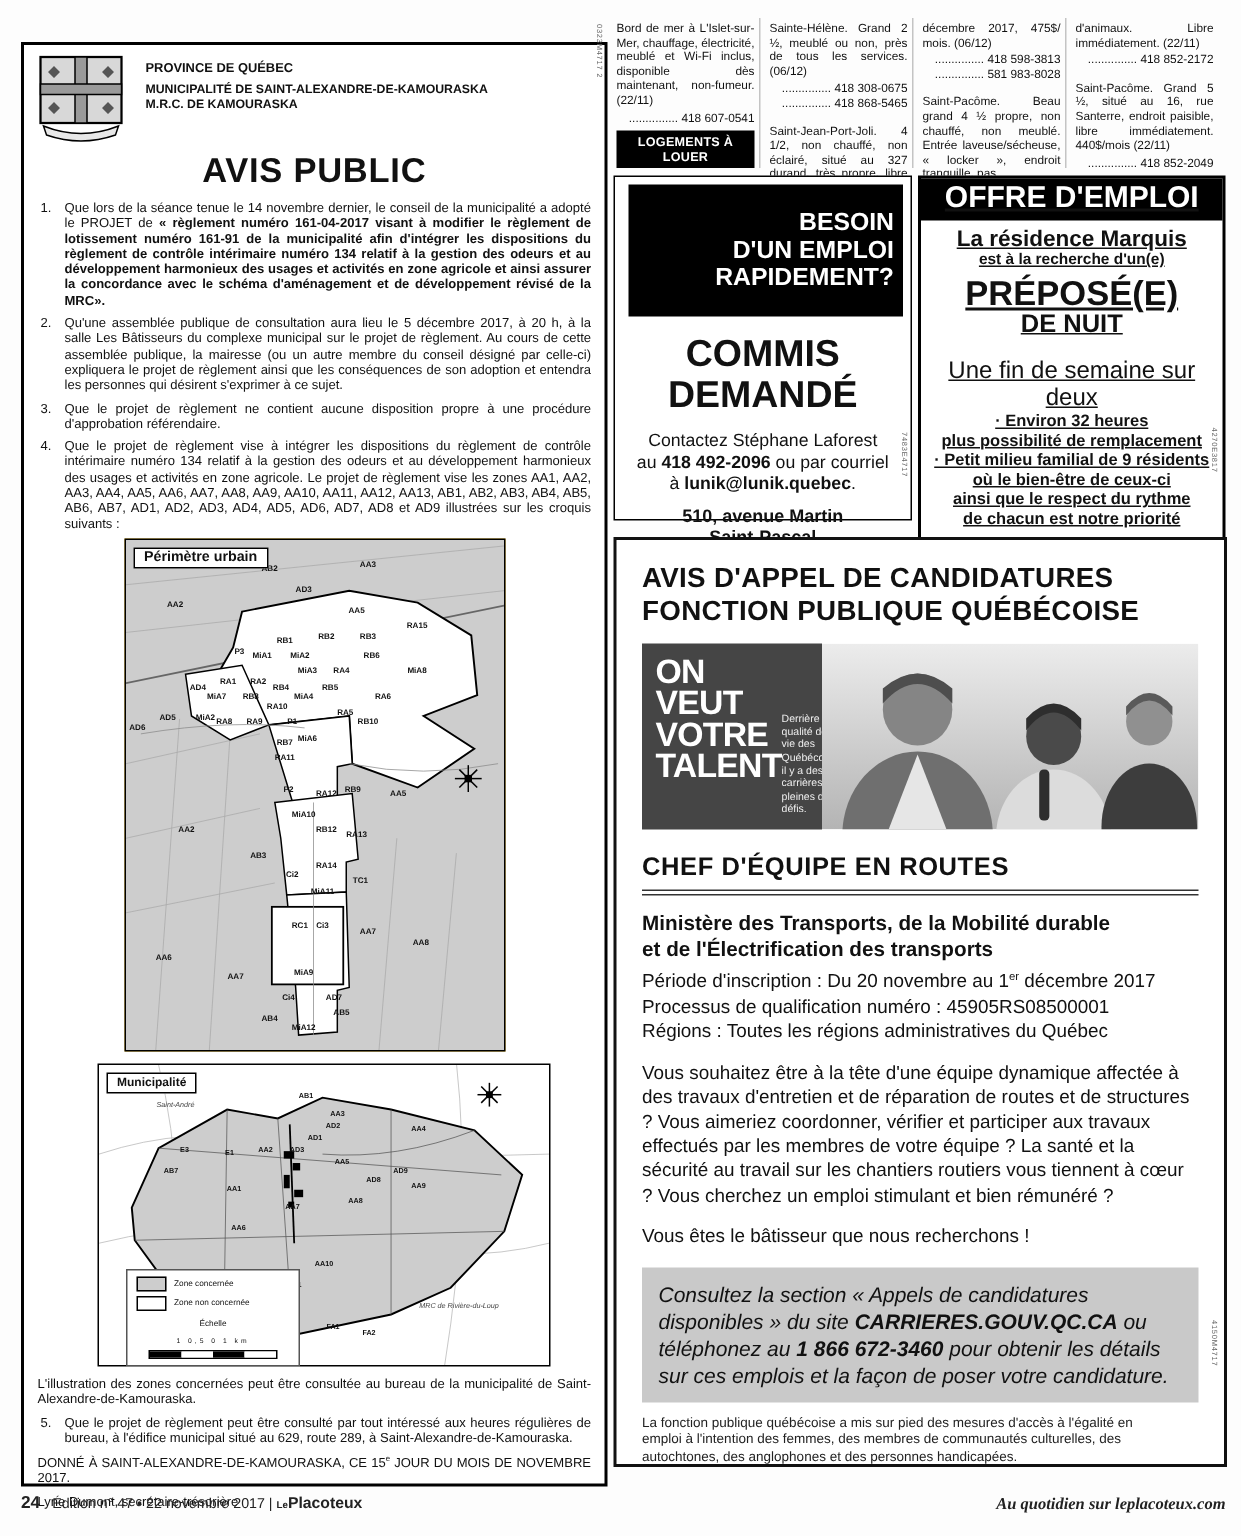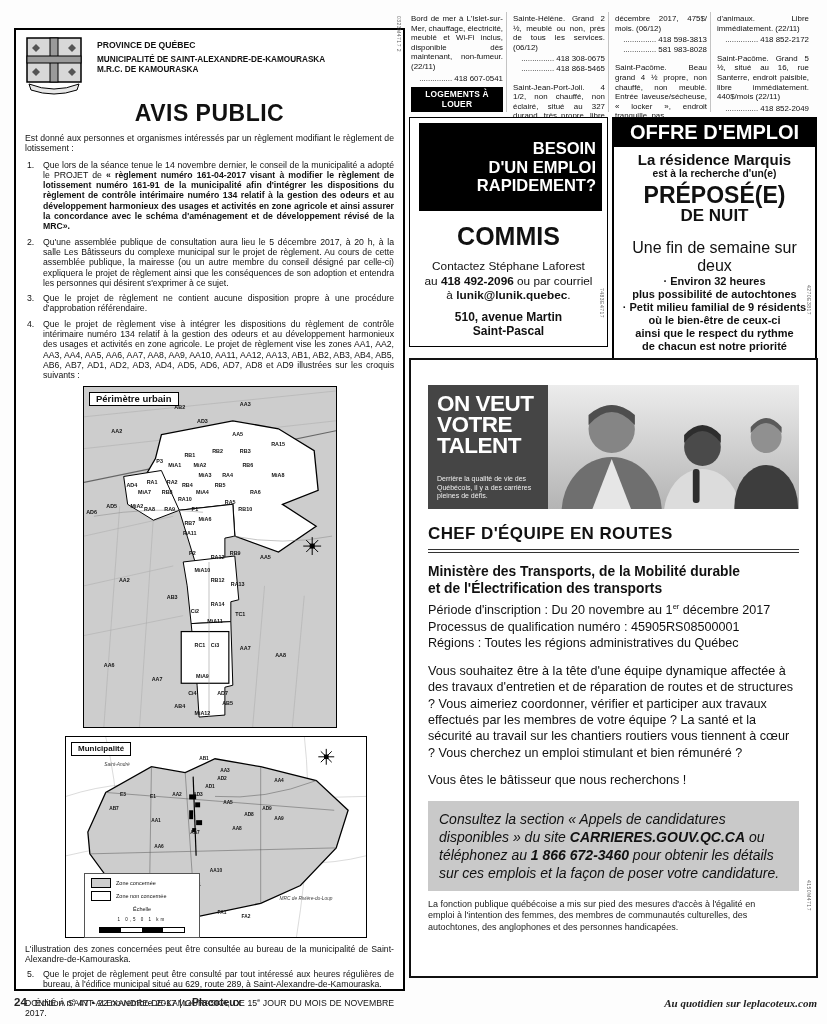--- a/index.html
+++ b/index.html
@@ -72,37 +72,37 @@
   .lunik-banner{flex:1;background:#000;color:#fff;margin-left:4px;height:88px;
                 display:flex;flex-direction:column;justify-content:center;align-items:flex-end;
                 padding:4px 6px;box-sizing:border-box;}
   .lunik-banner div{font-size:16.5px;font-weight:bold;line-height:18.5px;text-align:right;}
   .commis{font-size:25px;font-weight:bold;text-align:center;line-height:27px;margin-top:12px;}
   .lunik-contact{font-size:11.8px;text-align:center;line-height:14.5px;margin-top:9px;}
   .lunik-addr{font-size:12px;font-weight:bold;text-align:center;line-height:14px;margin-top:7px;}
 
   
   .offre{position:absolute;left:612px;top:117px;width:205px;height:288px;border:2px solid #000;
-         box-sizing:border-box;background:#fff;text-align:center;}
+         box-sizing:border-box;background:#fff;text-align:center;text-decoration:underline;}
   .offre-banner{background:#000;color:#fff;font-weight:bold;font-size:20px;padding:2px 0 3px;}
   .offre .org{font-size:15px;font-weight:bold;margin-top:5px;line-height:16px;}
   .offre .sub{font-size:10.3px;font-weight:bold;line-height:12px;}
   .offre .role1{font-size:23px;font-weight:bold;line-height:24px;margin-top:3px;}
   .offre .role2{font-size:17px;font-weight:bold;line-height:18px;}
   .offre .sched{font-size:16px;line-height:18px;margin-top:14px;}
   .offre .bl{font-size:11px;font-weight:bold;line-height:13px;}
   .offre .contact{font-size:12.3px;font-weight:bold;line-height:15px;margin-top:18px;}
 
   
   .gov{position:absolute;left:409px;top:358px;width:409px;height:620px;border:2px solid #111;
        box-sizing:border-box;background:#fff;padding:14px 17px 10px;overflow:hidden;}
   .gov-title{font-size:18.5px;font-weight:bold;line-height:22px;letter-spacing:.2px;}
   .band{display:flex;height:124px;margin-top:11px;}
   .talent{width:120px;flex:0 0 120px;background:#454545;color:#fff;padding:8px 9px;box-sizing:border-box;
-          display:flex;flex-direction:column;}
+          display:flex;flex-direction:row;}
   .talent-big{font-size:22.5px;font-weight:bold;line-height:21px;letter-spacing:-.5px;}
   .talent-cap{font-size:7px;line-height:8.6px;color:#eee;margin-top:auto;}
   .photo{flex:1;overflow:hidden;}
   .photo svg{display:block;width:100%;height:100%;}
   .chef{margin-top:15px;font-size:17px;font-weight:bold;line-height:20px;letter-spacing:.4px;
         border-bottom:4px double #333;padding-bottom:5px;}
   .ministry{font-size:13.8px;font-weight:bold;line-height:17px;margin-top:10px;}
   .ginfo{font-size:12.6px;line-height:16.5px;margin-top:2px;}
   .gpara{font-size:12.6px;line-height:16.4px;margin-top:11px;text-align:left;}
   .consult{background:#c9c9c9;padding:9px 11px;margin-top:12px;font-size:14px;line-height:18px;font-style:italic;}
@@ -132,21 +132,20 @@
     <div class="avis-head-txt">
       <div class="l1">PROVINCE DE QUÉBEC</div>
       <div class="l2">MUNICIPALITÉ DE SAINT-ALEXANDRE-DE-KAMOURASKA</div>
       <div class="l3">M.R.C. DE KAMOURASKA</div>
     </div>
   </div>
 
   <div class="avis-title">AVIS PUBLIC</div>
 
   <div class="avis-body">
-    <div class="avis-intro">Est donné aux personnes et organismes intéressés par un règlement modifiant le règlement de lotissement :</div>
 
     <div class="li">
       <span class="num">1.</span>
       <div class="litext"><span>Que lors de la séance tenue le 14 novembre dernier, le conseil de la municipalité a adopté le PROJET de </span><span class="b">« règlement numéro 161-04-2017 visant à modifier le règlement de lotissement numéro 161-91 de la municipalité afin d'intégrer les dispositions du règlement de contrôle intérimaire numéro 134 relatif à la gestion des odeurs et au développement harmonieux des usages et activités en zone agricole et ainsi assurer la concordance avec le schéma d'aménagement et de développement révisé de la MRC».</span></div>
     </div>
     <div class="li">
       <span class="num">2.</span>
       <div class="litext">Qu'une assemblée publique de consultation aura lieu le 5 décembre 2017, à 20 h, à la salle Les Bâtisseurs du complexe municipal sur le projet de règlement. Au cours de cette assemblée publique, la mairesse (ou un autre membre du conseil désigné par celle-ci) expliquera le projet de règlement ainsi que les conséquences de son adoption et entendra les personnes qui désirent s'exprimer à ce sujet.</div>
     </div>
     <div class="li">
@@ -384,20 +383,21 @@
 <div class="lunik">
   <div class="lunik-top">
     <div class="lunik-banner">
       <div>BESOIN</div>
       <div>D'UN EMPLOI</div>
       <div>RAPIDEMENT?</div>
     </div>
   </div>
   <div class="commis">
     <div>COMMIS</div>
+    <div>DEMANDÉ</div>
   </div>
   <div class="lunik-contact">
     <div>Contactez Stéphane Laforest</div>
     <div><span>au </span><span class="b">418 492-2096</span><span> ou par courriel</span></div>
     <div><span>à </span><span class="b">lunik@lunik.quebec</span><span>.</span></div>
   </div>
   <div class="lunik-addr">
     <div>510, avenue Martin</div>
     <div>Saint-Pascal</div>
   </div>
@@ -405,33 +405,37 @@
 <div class="vid" style="left:599px;top:288px;">7483E4717</div>
 
 <div class="offre">
   <div class="offre-banner">OFFRE D'EMPLOI</div>
   <div class="org">La résidence Marquis</div>
   <div class="sub">est à la recherche d'un(e)</div>
   <div class="role1">PRÉPOSÉ(E)</div>
   <div class="role2">DE NUIT</div>
   <div class="sched">Une fin de semaine sur deux</div>
   <div class="bl">· Environ 32 heures</div>
-  <div class="bl">plus possibilité de autochtones</div>
+  <div class="bl">plus possibilité de remplacement</div>
   <div class="bl">· Petit milieu familial de 9 résidents</div>
   <div class="bl">où le bien-être de ceux-ci</div>
   <div class="bl">ainsi que le respect du rythme</div>
   <div class="bl">de chacun est notre priorité</div>
   <div class="contact">
     <div>Contactez Marie-Andrée Lévesque</div>
     <div>581 729-0123 ou 418 498-3503</div>
   </div>
 </div>
 <div class="vid" style="left:806px;top:285px;">4270E3817</div>
 
 <div class="gov">
+  <div class="gov-title">
+    <div>AVIS D'APPEL DE CANDIDATURES</div>
+    <div>FONCTION PUBLIQUE QUÉBÉCOISE</div>
+  </div>
   <div class="band">
     <div class="talent">
       <div class="talent-big">
         <div>ON VEUT</div>
         <div>VOTRE</div>
         <div>TALENT</div>
       </div>
       <div class="talent-cap">Derrière la qualité de vie des Québécois, il y a des carrières pleines de défis.</div>
     </div>
     <div class="photo">

